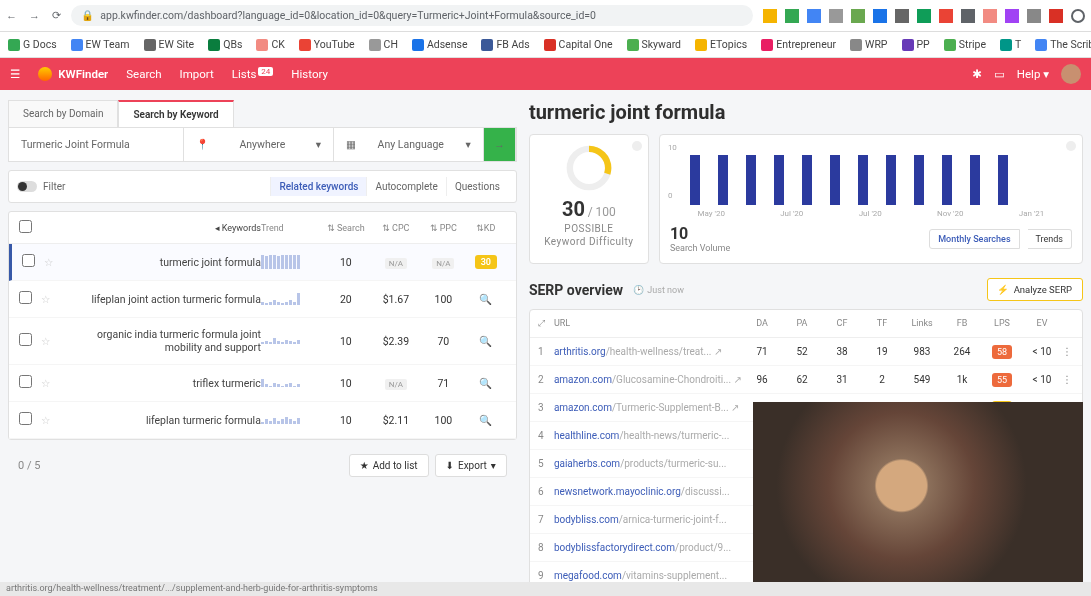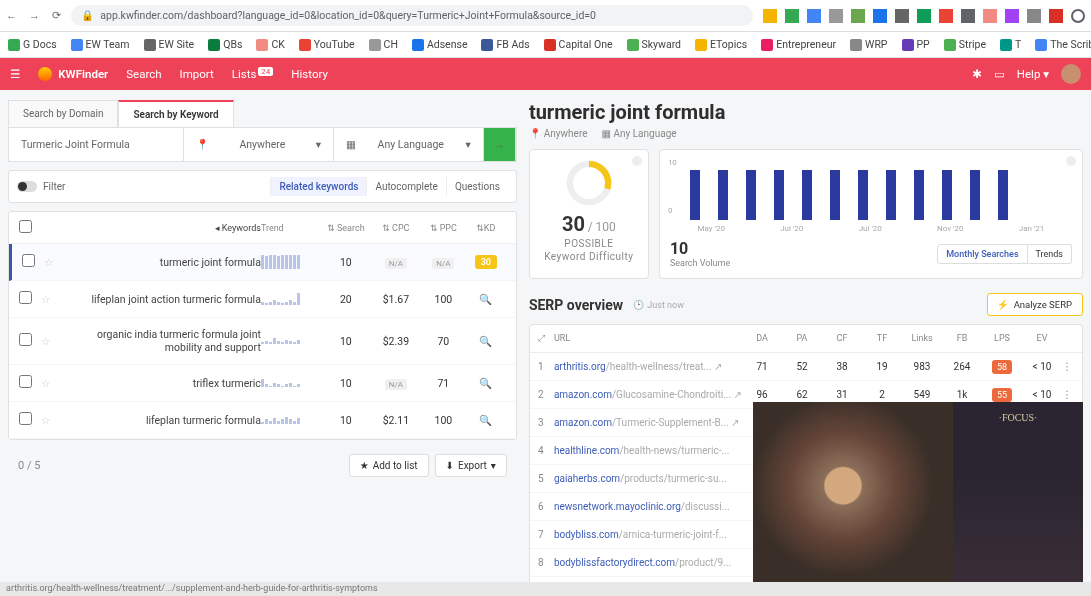--- a/index.html
+++ b/index.html
@@ -64,21 +64,21 @@
 .diff-circle svg { width:46px; height:46px; }
 .diff-num { font-size:20px; font-weight:700; }
 .diff-total { font-size:12px; color:#999; }
 .diff-label { font-size:10px; color:#888; margin-top:2px; letter-spacing:.5px; }
 .chart-area { height:60px; display:flex; align-items:end; gap:18px; padding:0 20px; position:relative; }
 .chart-bar { width:10px; background:#2b3a9e; }
 .chart-labels { display:flex; justify-content:space-around; font-size:8px; color:#aaa; margin-top:4px; }
 .chart-footer { display:flex; justify-content:space-between; align-items:center; margin-top:6px; }
 .vol-num { font-size:16px; font-weight:700; }
 .vol-label { font-size:9px; color:#888; }
-.chart-toggle { display:flex; gap:0;margin-left:48px; }
+.chart-toggle { display:flex; gap:8px;margin-left:48px; }
 .chart-toggle span { padding:4px 8px; font-size:9px; border:1px solid #ddd; cursor:pointer; }
 .chart-toggle span:first-child { border-radius:3px 0 0 3px; color:#3d5db8; font-weight:500; }
 .chart-toggle span:last-child { border-radius:0 3px 3px 0; border-left:none; }
 .serp-header { display:flex; justify-content:space-between; align-items:center; margin-top:14px; }
 .serp-title { font-size:14px; font-weight:700; color:#333; }
 .serp-time { font-size:9px; color:#aaa; display:flex; align-items:center; gap:3px; }
 .analyze-btn { padding:5px 10px; background:#fff; border:1px solid #f5c518; border-radius:3px; font-size:9.5px; cursor:pointer; display:flex; gap:4px; align-items:center; }
 .serp-table { margin-top:8px; background:#fff; border:1px solid #e0e0e0; border-radius:4px; position:relative; }
 .serp-head { display:flex; padding:8px; font-size:9px; color:#888; border-bottom:1px solid #eee; }
 .serp-row { display:flex; padding:8px; border-bottom:1px solid #f5f5f5; font-size:10px; align-items:center; }
@@ -339,24 +339,20 @@
             <span>★</span>
             <span>Add to list</span>
           </div>
         <div class="btn-sm"><span>⬇</span><span>Export</span> ▾</div>
       </div>
     </div>
   </div>
 
   <div class="right-panel">
     <div class="kw-title">turmeric joint formula</div>
-    <div class="kw-sub">
-      <span><span>📍</span> <span>Anywhere</span></span>
-      <span><span>▦</span> <span>Any Language</span></span>
-    </div>
 
     <div class="stats-row">
       <div class="stat-card diff">
         <div class="info-dot"></div>
         <div class="diff-circle">
           <svg viewBox="0 0 36 36">
               <circle cx="18" cy="18" r="15" stroke="#eee" stroke-width="5" fill="none"></circle>
               <circle cx="18" cy="18" r="15" stroke="#f5c518" stroke-width="5" fill="none" stroke-dasharray="28 100" transform="rotate(-90 18 18)"></circle>
             </svg>
         </div>
@@ -494,18 +490,15 @@
             <div class="sc-num">9</div>
             <div class="sc-url"><a>megafood.com</a><span class="path">/vitamins-supplement...</span> </div>
           </div>
         </div>
     </div>
   </div>
 </div>
 
 <div class="webcam">
   <div class="person"></div>
-  <div class="room">
-      <div class="focus-sign">·FOCUS·</div>
-    </div>
 </div>
 
 <div class="status-bar">arthritis.org/health-wellness/treatment/.../supplement-and-herb-guide-for-arthritis-symptoms</div>
 
 </body></html>

